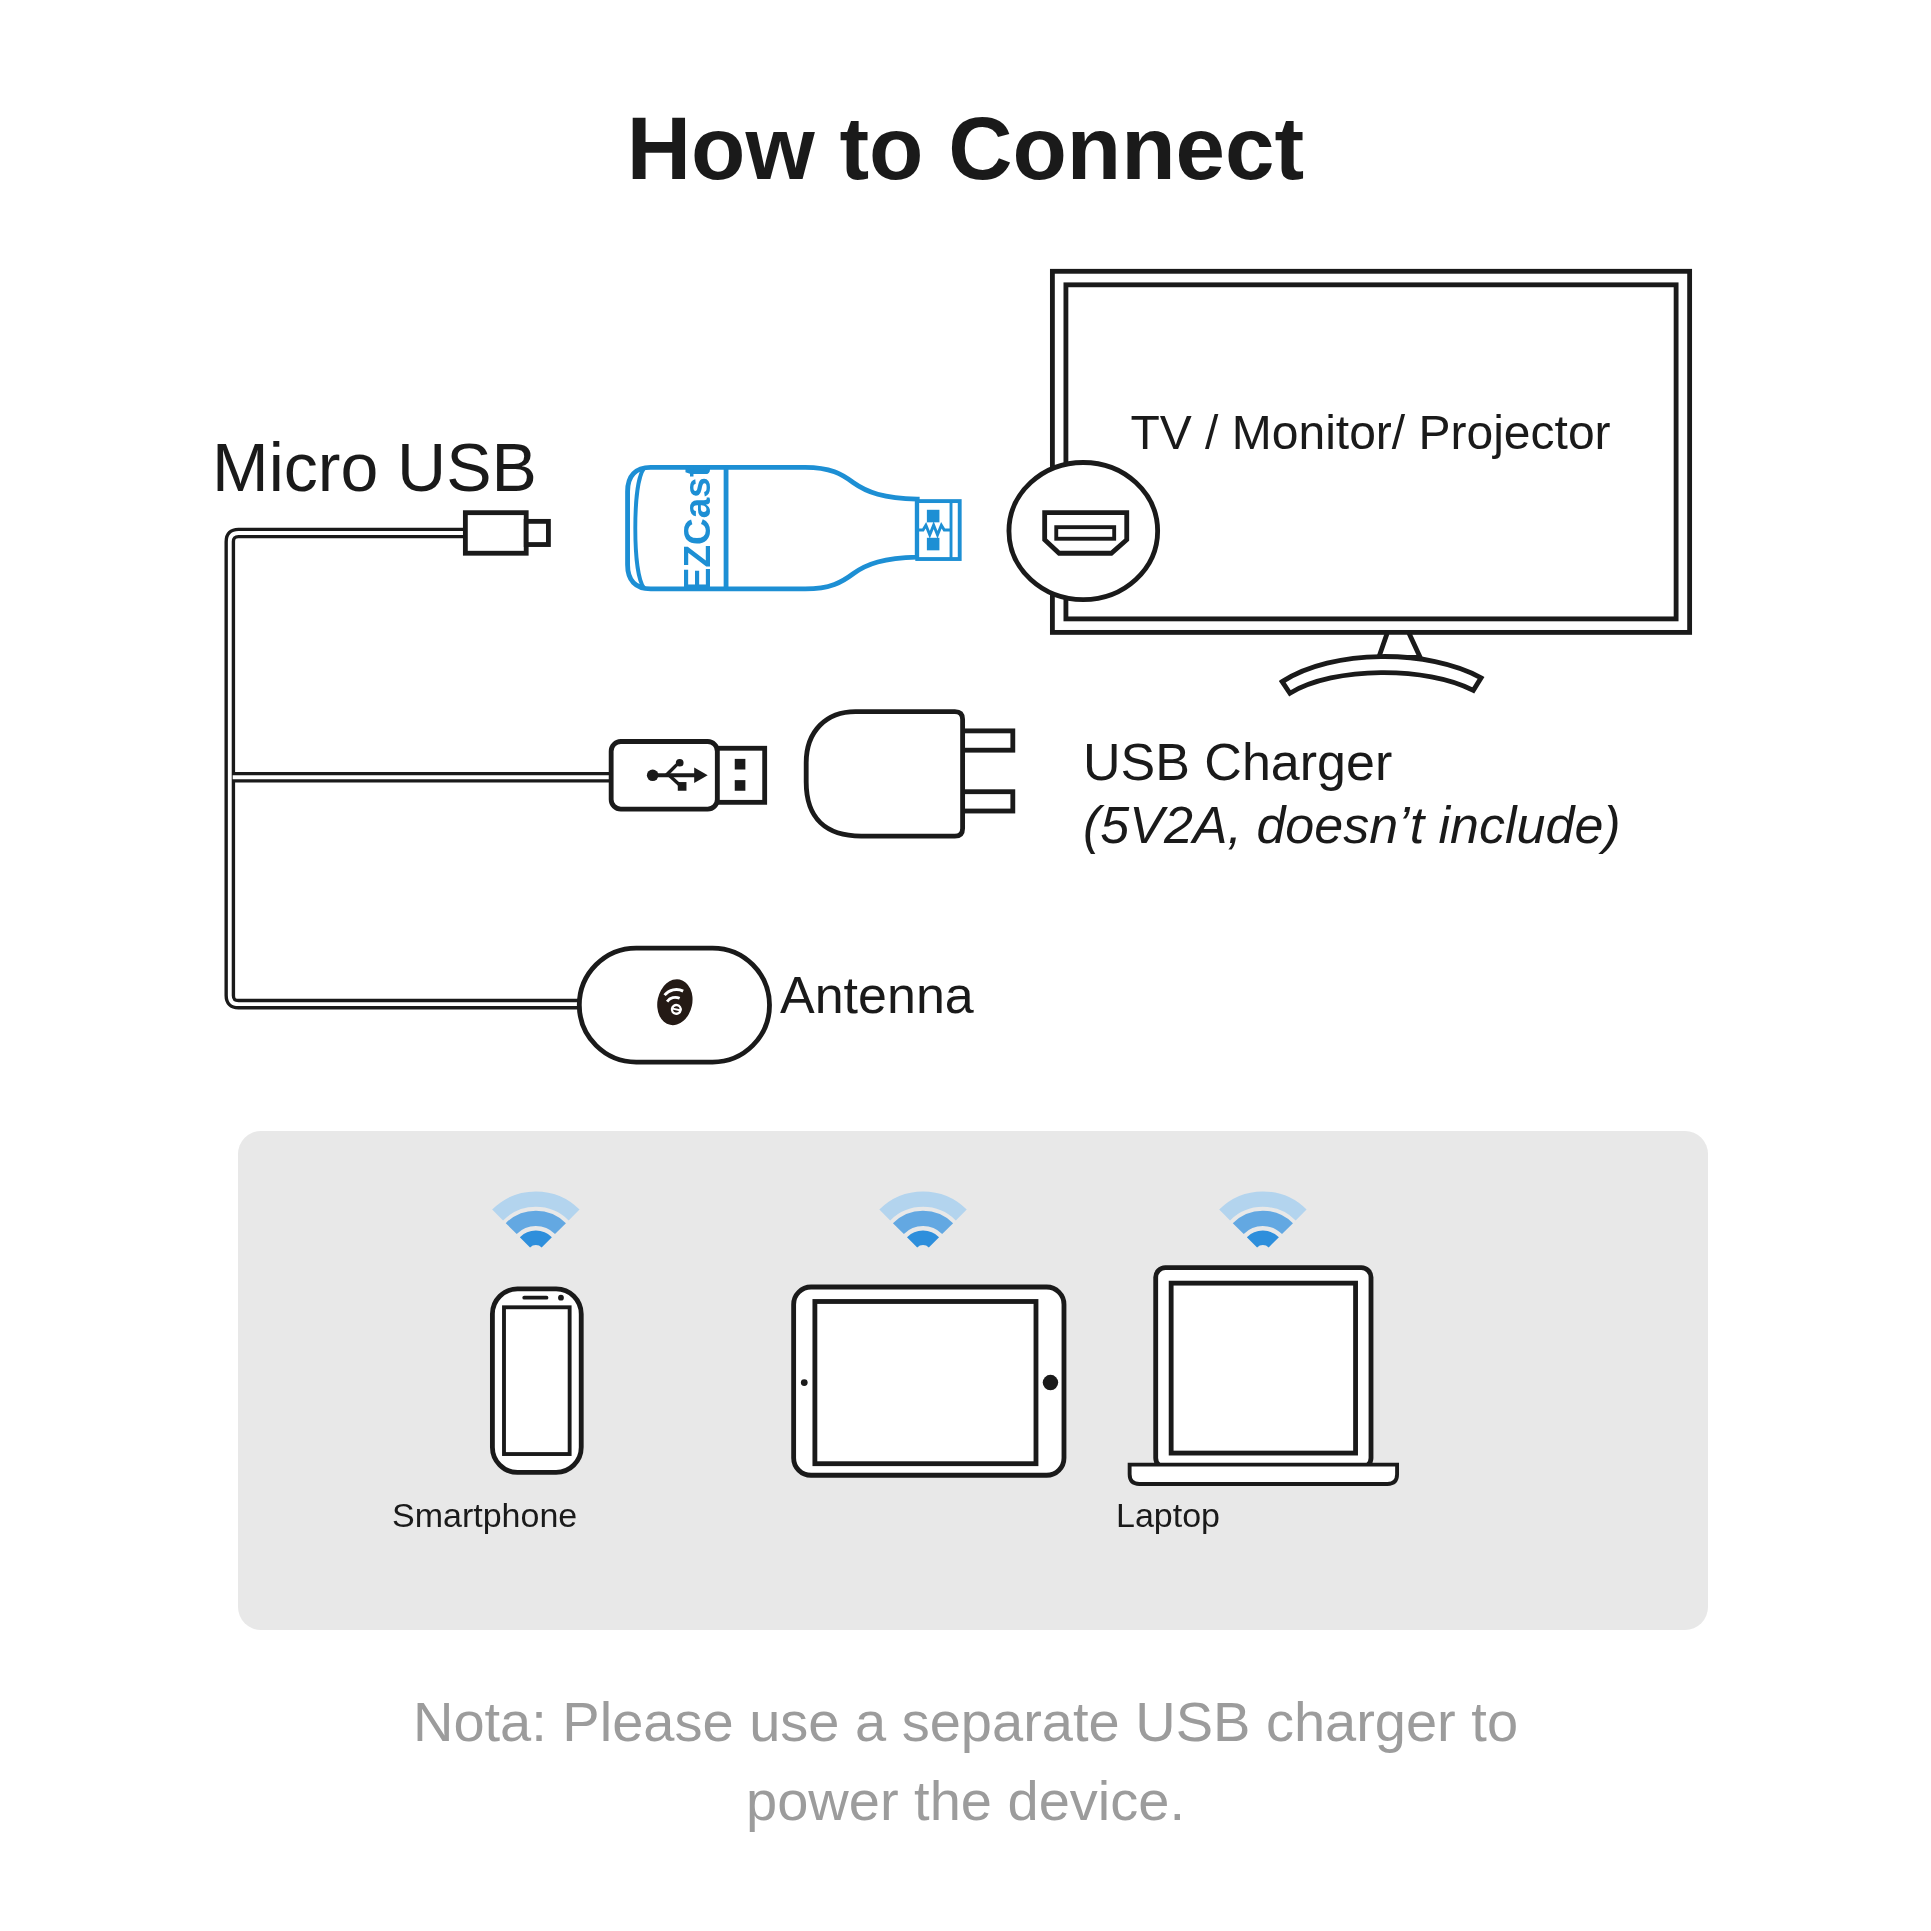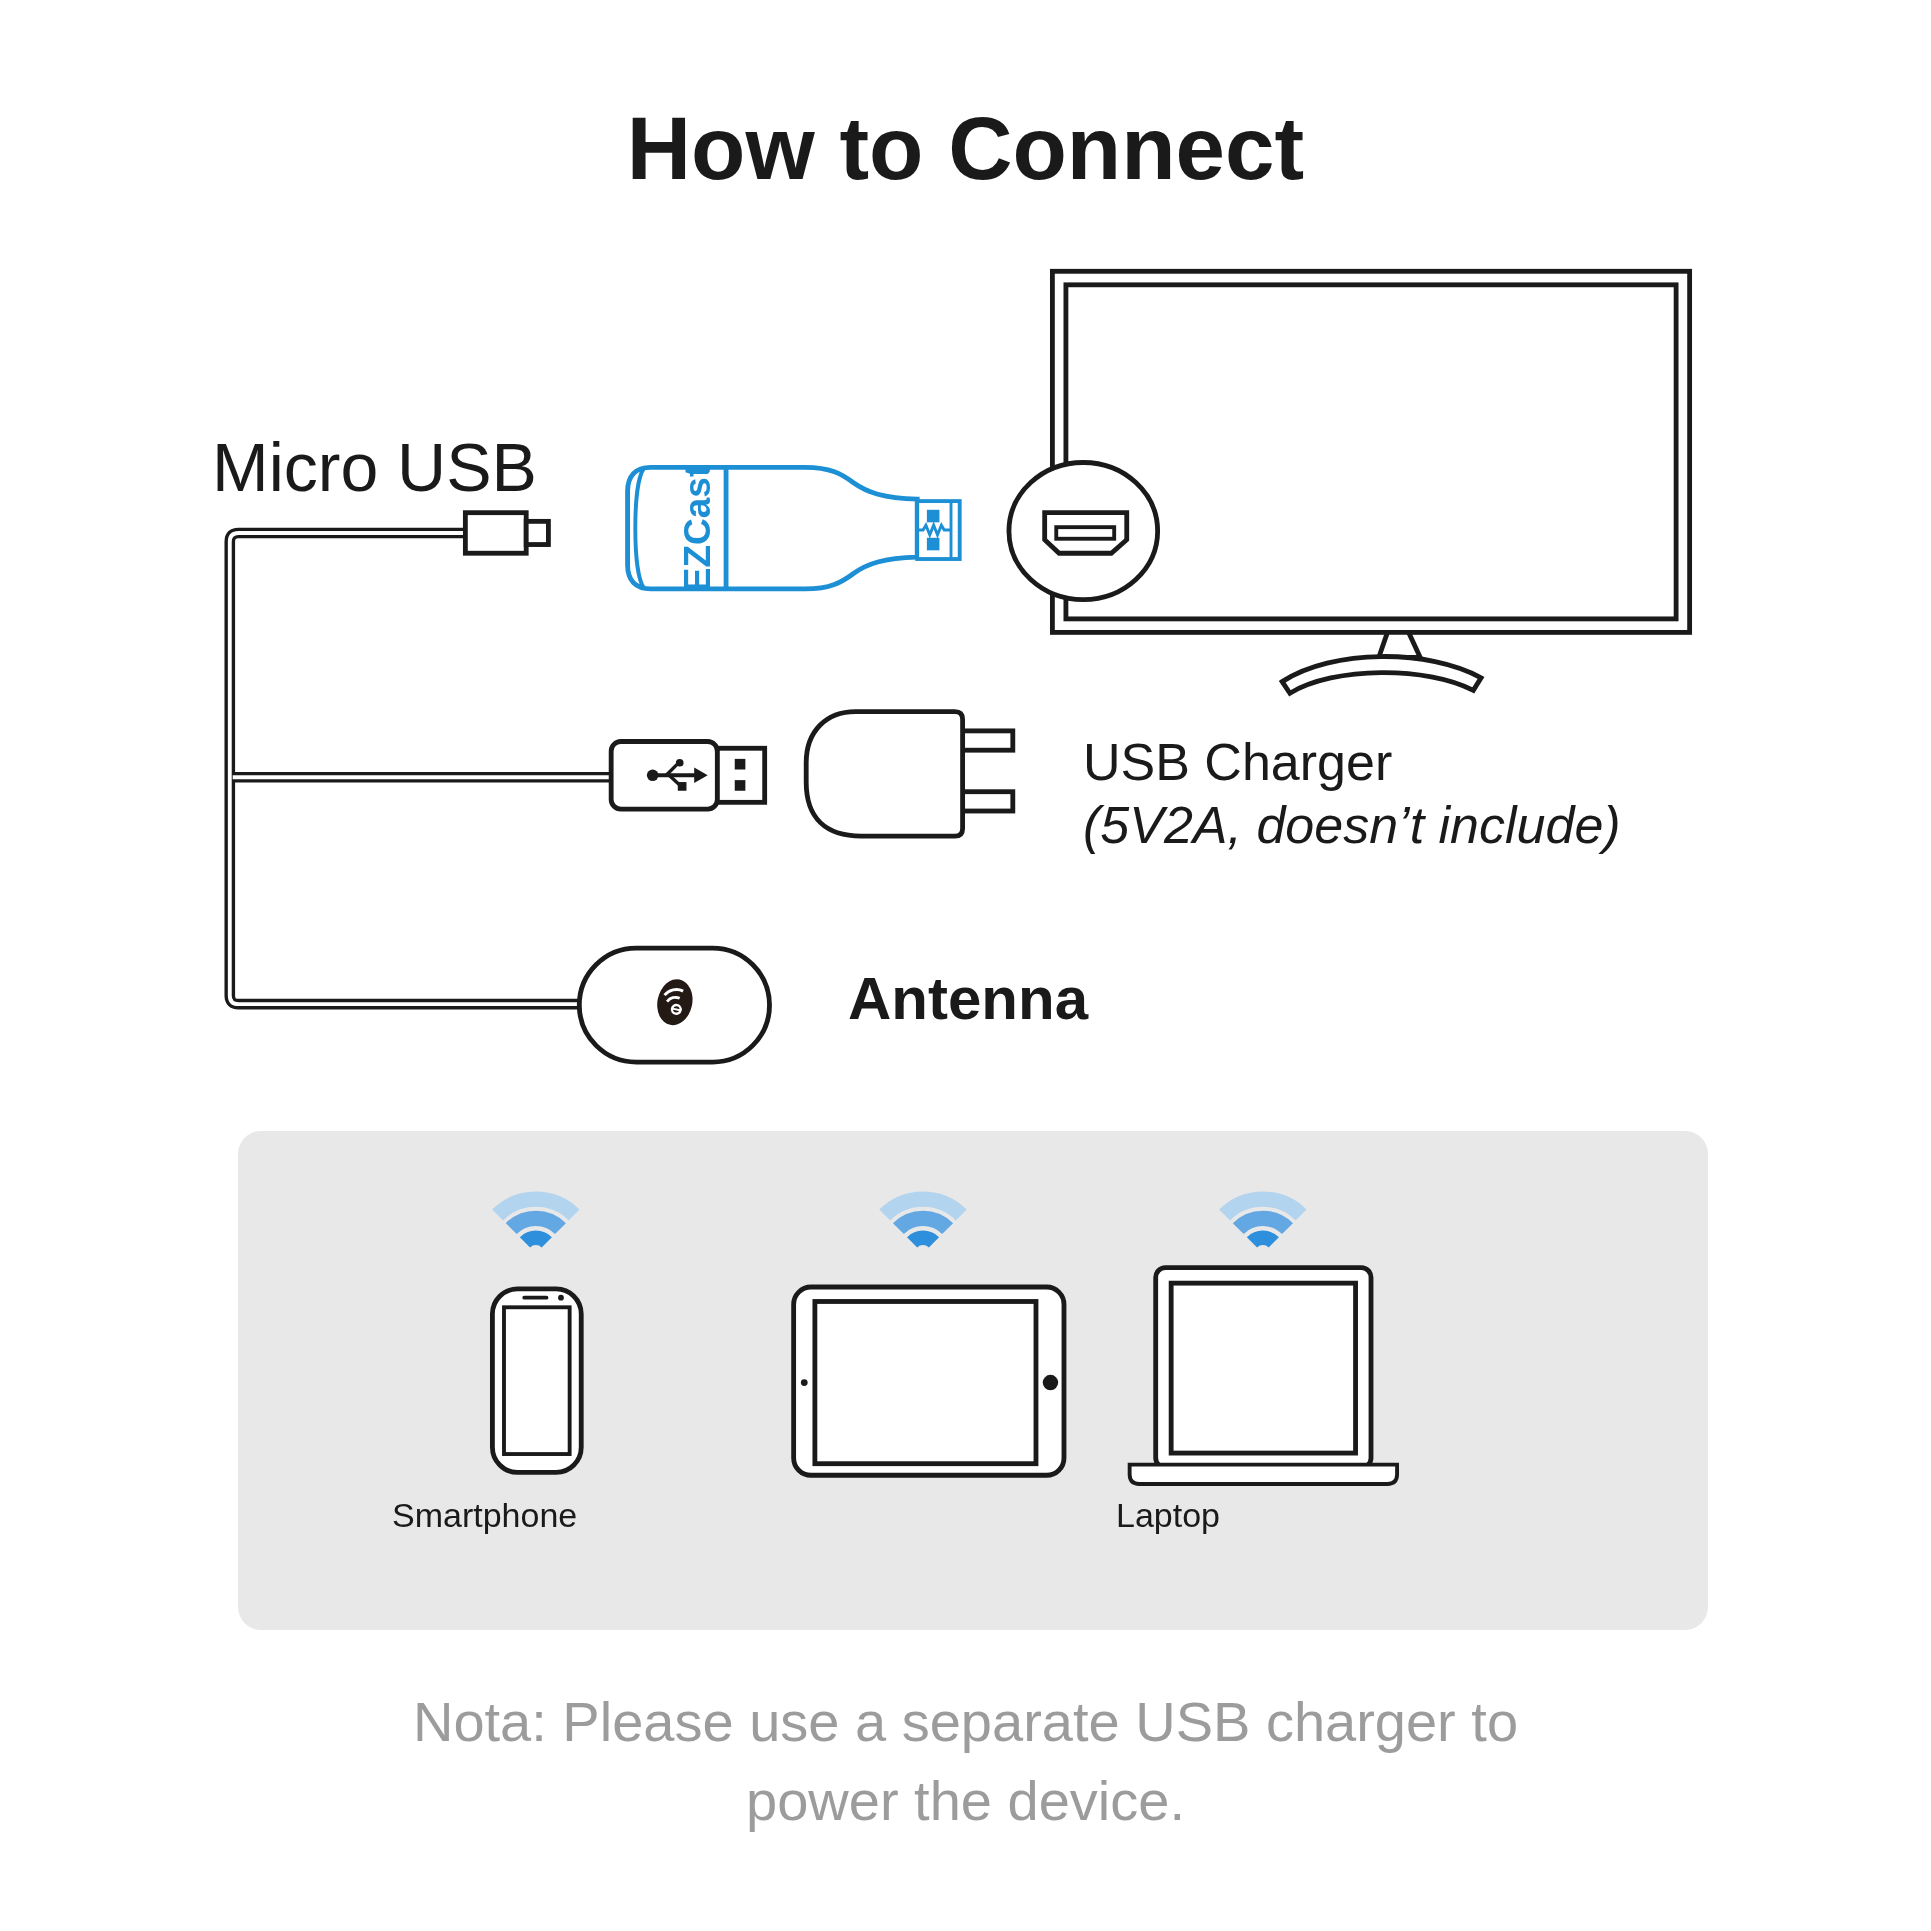--- a/index.html
+++ b/index.html
@@ -30,21 +30,21 @@
   .nf{fill:none;}
   .lbl{position:absolute;line-height:1;white-space:nowrap;}
   #title{
     left:0;top:104px;width:1931px;text-align:center;
     font-size:89px;font-weight:bold;letter-spacing:0px;
   }
   #micro-usb-label{left:212px;top:433px;font-size:68px;}
   #tv-label{left:1081px;top:409px;width:579px;text-align:center;font-size:48px;}
   #charger-label-1{left:1083px;top:736px;font-size:52px;}
   #charger-label-2{left:1083px;top:799px;font-size:52px;font-style:italic;}
-  #antenna-label{left:848px;top:969px;font-size:60px;font-weight:bold;}
+  #antenna-label{left:780px;top:969px;font-size:52px;}
   .device-label{top:1498px;width:290px;text-align:left;font-size:34px;}
   #smartphone-label{left:392px;}
   #tablet-label{left:778px;}
   #laptop-label{left:1116px;}
   #note{
     left:0;top:1682px;width:1931px;text-align:center;
     font-size:56px;line-height:79px;color:var(--note-gray);
   }
   #dongle-brand{
     left:630px;top:509px;width:135px;height:39px;line-height:39px;
@@ -167,20 +167,21 @@
       <path class="ln wf" stroke-width="4" d="M 1170,1517 H 1447 V 1527 Q 1447,1537 1437,1537 H 1180 Q 1170,1537 1170,1527 Z"></path>
     </g>
   </svg>
 
   <div class="lbl" id="title">How to Connect</div>
 
   <div class="lbl" id="micro-usb-label">Micro USB</div>
 
   <div class="lbl" id="dongle-brand">EZCast</div>
 
+  <div class="lbl" id="tv-label">TV / Monitor/ Projector</div>
 
   <div class="lbl" id="charger-label-1">USB Charger</div>
   <div class="lbl" id="charger-label-2">(5V2A, doesn’t include)</div>
 
   <div class="lbl" id="antenna-label">Antenna</div>
 
   <div class="lbl device-label" id="smartphone-label">Smartphone</div>
   <div class="lbl" id="note">
     <div>Nota: Please use a separate USB charger to</div>
     <div>power the device.</div>

